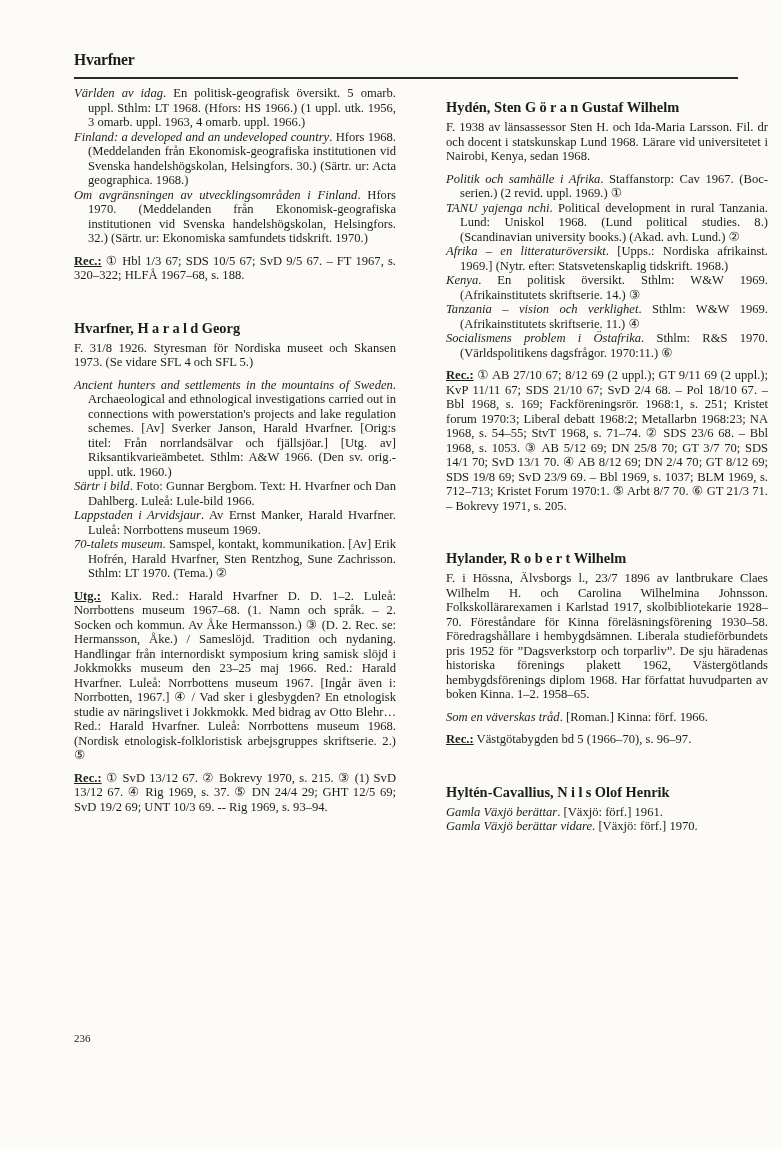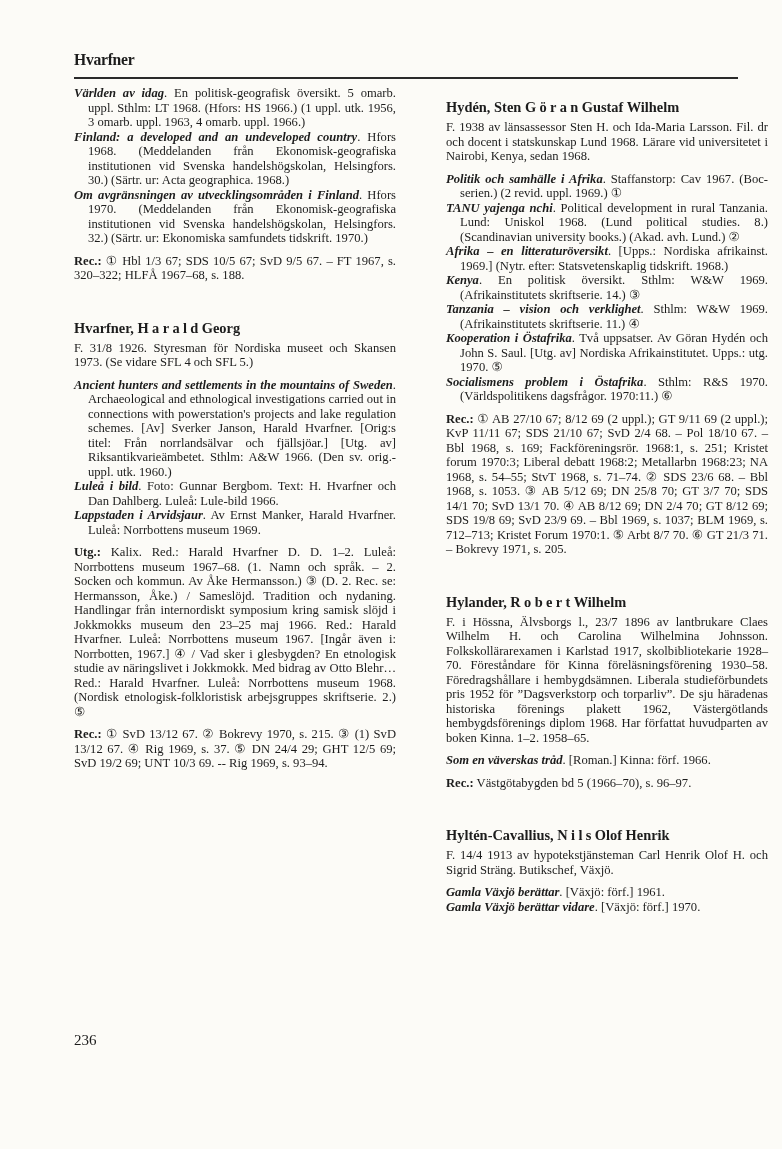--- a/index.html
+++ b/index.html
@@ -22,26 +22,26 @@
   .col { position:absolute; top:86px; width:322px; font-size:12.6px; line-height:14.5px; }
   .col.left { left:74px; }
   .col.right { left:411px; top:98px;margin-left:35px; }
   .entry-head {
     font-weight:bold; font-size:15.5px; line-height:18px; margin:0 0 4px 0;
     transform:scaleX(0.93); transform-origin:left; white-space:nowrap;
   }
   .sp { letter-spacing:3.6px; }
   .bio { text-align:justify; margin:0 0 8px 0; }
   .work { text-align:justify; padding-left:14px; text-indent:-14px; margin:0; }
-  .work i { font-style:italic;font-weight:bold; }
+  .work i { font-style:italic; }
   .rec { text-align:justify; margin:8px 0 0 0; }
-  .rec b { font-weight:bold; }
+  .rec b { font-weight:bold;text-decoration:underline; }
   .gap-l { height:36px; }
   .page-number {
-    position:absolute; left:74px; top:1032px; font-size:15px;
+    position:absolute; left:74px; top:1032px; font-size:11px;
   }
 </style>
 </head>
 <body>
 
 <div class="page">
 
   <div class="running-head">Hvarfner</div>
   <div class="rule"></div>
 
@@ -52,54 +52,53 @@
       <p class="work"><i>Om avgränsningen av utvecklingsområden i Finland</i><span>. Hfors 1970. (Meddelanden från Ekonomisk-geografiska institutionen vid Svenska handelshögskolan, Helsingfors. 32.) (Särtr. ur: Ekonomiska samfundets tidskrift. 1970.)</span></p>
       <p class="rec"><b>Rec.:</b><span> ① Hbl 1/3 67; SDS 10/5 67; SvD 9/5 67. – FT 1967, s. 320–322; HLFÅ 1967–68, s. 188.</span></p>
     </div>
 
     <div class="gap-l"></div>
 
     <div>
       <div class="entry-head"><span>Hvarfner,</span> <span class="sp">Harald</span><span>Georg</span></div>
       <p class="bio">F. 31/8 1926. Styresman för Nordiska museet och Skansen 1973. (Se vidare SFL 4 och SFL 5.)</p>
       <p class="work"><i>Ancient hunters and settlements in the mountains of Sweden</i><span>. Archaeological and ethnological investigations carried out in connections with powerstation's projects and lake regulation schemes. [Av] Sverker Janson, Harald Hvarfner. [Orig:s titel: Från norrlandsälvar och fjällsjöar.] [Utg. av] Riksantikvarieämbetet. Sthlm: A&amp;W 1966. (Den sv. orig.-uppl. utk. 1960.)</span></p>
-      <p class="work"><i>Luleå i bild</i><span>. Foto: Gunnar Bergbom. Text: H. Hvarfner och Dan Dahlberg. Luleå: Lule-bild 1966.</span></p>
+      <p class="work"><i>Särtr i bild</i><span>. Foto: Gunnar Bergbom. Text: H. Hvarfner och Dan Dahlberg. Luleå: Lule-bild 1966.</span></p>
       <p class="work"><i>Lappstaden i Arvidsjaur</i><span>. Av Ernst Manker, Harald Hvarfner. Luleå: Norrbottens museum 1969.</span></p>
+      <p class="work"><i>70-talets museum</i><span>. Samspel, kontakt, kommunikation. [Av] Erik Hofrén, Harald Hvarfner, Sten Rentzhog, Sune Zachrisson. Sthlm: LT 1970. (Tema.) ②</span></p>
       <p class="rec"><b>Utg.:</b><span> Kalix. Red.: Harald Hvarfner D. D. 1–2. Luleå: Norrbottens museum 1967–68. (1. Namn och språk. – 2. Socken och kommun. Av Åke Hermansson.) ③ (D. 2. Rec. se: Hermansson, Åke.) / Sameslöjd. Tradition och nydaning. Handlingar från internordiskt symposium kring samisk slöjd i Jokkmokks museum den 23–25 maj 1966. Red.: Harald Hvarfner. Luleå: Norrbottens museum 1967. [Ingår även i: Norrbotten, 1967.] ④ / Vad sker i glesbygden? En etnologisk studie av näringslivet i Jokkmokk. Med bidrag av Otto Blehr… Red.: Harald Hvarfner. Luleå: Norrbottens museum 1968. (Nordisk etnologisk-folkloristisk arbejsgruppes skriftserie. 2.) ⑤</span></p>
       <p class="rec"><b>Rec.:</b><span> ① SvD 13/12 67. ② Bokrevy 1970, s. 215. ③ (1) SvD 13/12 67. ④ Rig 1969, s. 37. ⑤ DN 24/4 29; GHT 12/5 69; SvD 19/2 69; UNT 10/3 69. -- Rig 1969, s. 93–94.</span></p>
     </div>
   </div>
 
   <div class="col right">
     <div>
       <div class="entry-head"><span>Hydén, Sten</span> <span class="sp">Göran</span><span>Gustaf Wilhelm</span></div>
       <p class="bio">F. 1938 av länsassessor Sten H. och Ida-Maria Larsson. Fil. dr och docent i statskunskap Lund 1968. Lärare vid universitetet i Nairobi, Kenya, sedan 1968.</p>
       <p class="work"><i>Politik och samhälle i Afrika</i><span>. Staffanstorp: Cav 1967. (Boc-serien.) (2 revid. uppl. 1969.) ①</span></p>
       <p class="work"><i>TANU yajenga nchi</i><span>. Political development in rural Tanzania. Lund: Uniskol 1968. (Lund political studies. 8.) (Scandinavian university books.) (Akad. avh. Lund.) ②</span></p>
       <p class="work"><i>Afrika – en litteraturöversikt</i><span>. [Upps.: Nordiska afrikainst. 1969.] (Nytr. efter: Statsvetenskaplig tidskrift. 1968.)</span></p>
       <p class="work"><i>Kenya</i><span>. En politisk översikt. Sthlm: W&amp;W 1969. (Afrikainstitutets skriftserie. 14.) ③</span></p>
       <p class="work"><i>Tanzania – vision och verklighet</i><span>. Sthlm: W&amp;W 1969. (Afrikainstitutets skriftserie. 11.) ④</span></p>
-      <p class="work"><i>Kooperation i Östafrika</i><span>. Två uppsatser. Av Göran Hydén och John S. Saul. [Utg. av] Nordiska Afrikainstitutet. Upps.: utg. 1970. ⑤</span></p>
       <p class="work"><i>Socialismens problem i Östafrika</i><span>. Sthlm: R&amp;S 1970. (Världspolitikens dagsfrågor. 1970:11.) ⑥</span></p>
       <p class="rec"><b>Rec.:</b><span> ① AB 27/10 67; 8/12 69 (2 uppl.); GT 9/11 69 (2 uppl.); KvP 11/11 67; SDS 21/10 67; SvD 2/4 68. – Pol 18/10 67. – Bbl 1968, s. 169; Fackföreningsrör. 1968:1, s. 251; Kristet forum 1970:3; Liberal debatt 1968:2; Metallarbn 1968:23; NA 1968, s. 54–55; StvT 1968, s. 71–74. ② SDS 23/6 68. – Bbl 1968, s. 1053. ③ AB 5/12 69; DN 25/8 70; GT 3/7 70; SDS 14/1 70; SvD 13/1 70. ④ AB 8/12 69; DN 2/4 70; GT 8/12 69; SDS 19/8 69; SvD 23/9 69. – Bbl 1969, s. 1037; BLM 1969, s. 712–713; Kristet Forum 1970:1. ⑤ Arbt 8/7 70. ⑥ GT 21/3 71. – Bokrevy 1971, s. 205.</span></p>
     </div>
 
     <div class="gap-l"></div>
 
     <div>
       <div class="entry-head"><span>Hylander,</span> <span class="sp">Robert</span><span>Wilhelm</span></div>
       <p class="bio">F. i Hössna, Älvsborgs l., 23/7 1896 av lantbrukare Claes Wilhelm H. och Carolina Wilhelmina Johnsson. Folkskollärarexamen i Karlstad 1917, skolbibliotekarie 1928–70. Föreståndare för Kinna föreläsningsförening 1930–58. Föredragshållare i hembygdsämnen. Liberala studieförbundets pris 1952 för ”Dagsverkstorp och torparliv”. De sju häradenas historiska förenings plakett 1962, Västergötlands hembygdsförenings diplom 1968. Har författat huvudparten av boken Kinna. 1–2. 1958–65.</p>
       <p class="work"><i>Som en väverskas tråd</i><span>. [Roman.] Kinna: förf. 1966.</span></p>
       <p class="rec"><b>Rec.:</b><span> Västgötabygden bd 5 (1966–70), s. 96–97.</span></p>
     </div>
 
     <div class="gap-l"></div>
 
     <div>
       <div class="entry-head"><span>Hyltén-Cavallius,</span> <span class="sp">Nils</span><span>Olof Henrik</span></div>
-      <p class="bio">F. 14/4 1913 av hypotekstjänsteman Carl Henrik Olof H. och Sigrid Sträng. Butikschef, Växjö.</p>
       <p class="work"><i>Gamla Växjö berättar</i><span>. [Växjö: förf.] 1961.</span></p>
       <p class="work"><i>Gamla Växjö berättar vidare</i><span>. [Växjö: förf.] 1970.</span></p>
     </div>
   </div>
 
   <div class="page-number">236</div>
 </div>
 
 </body></html>

